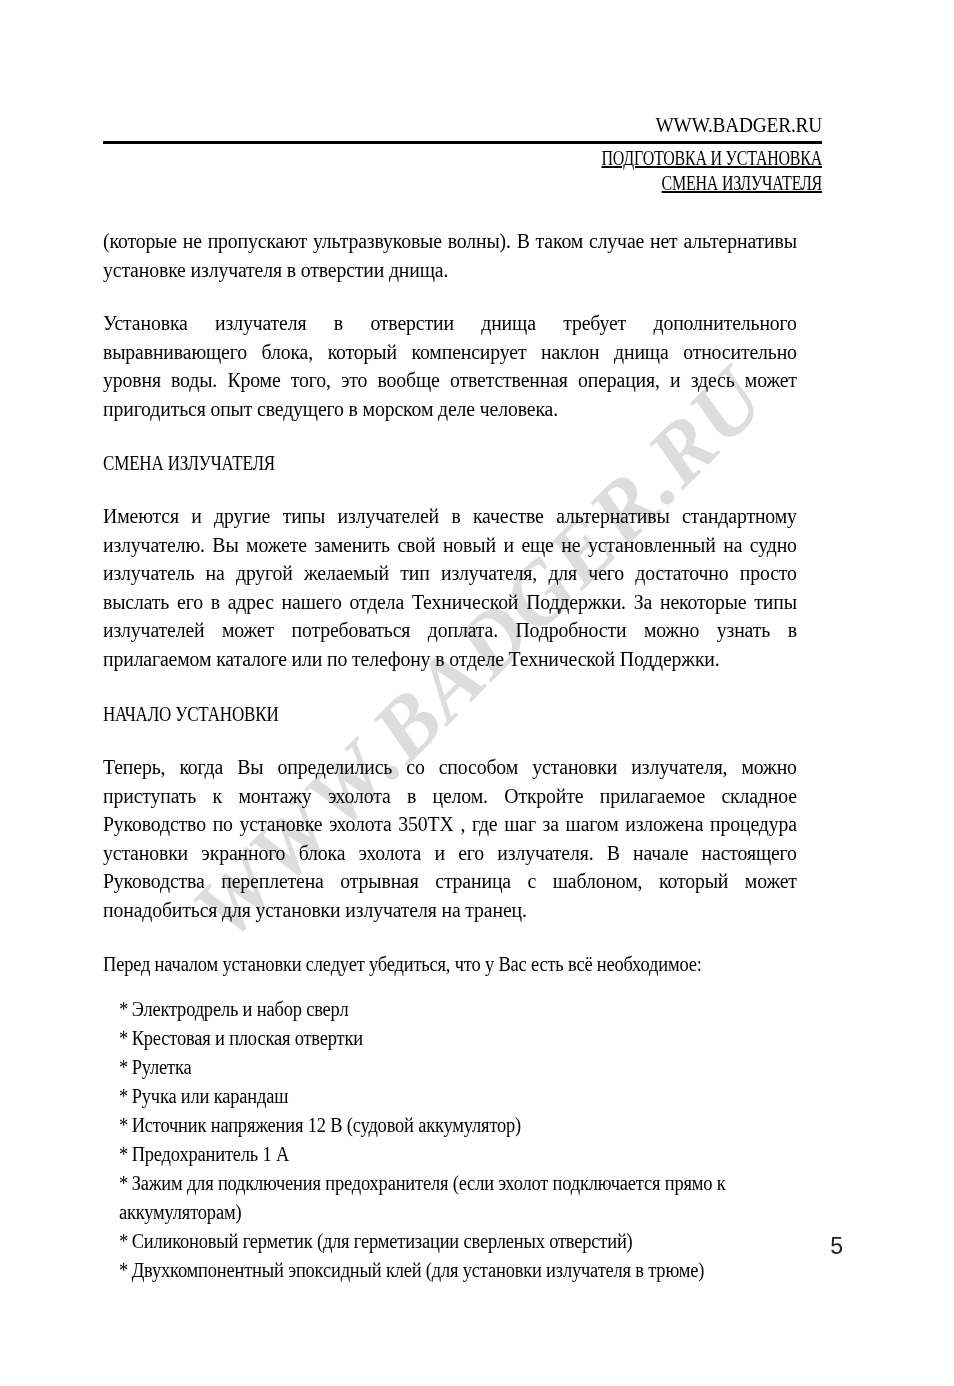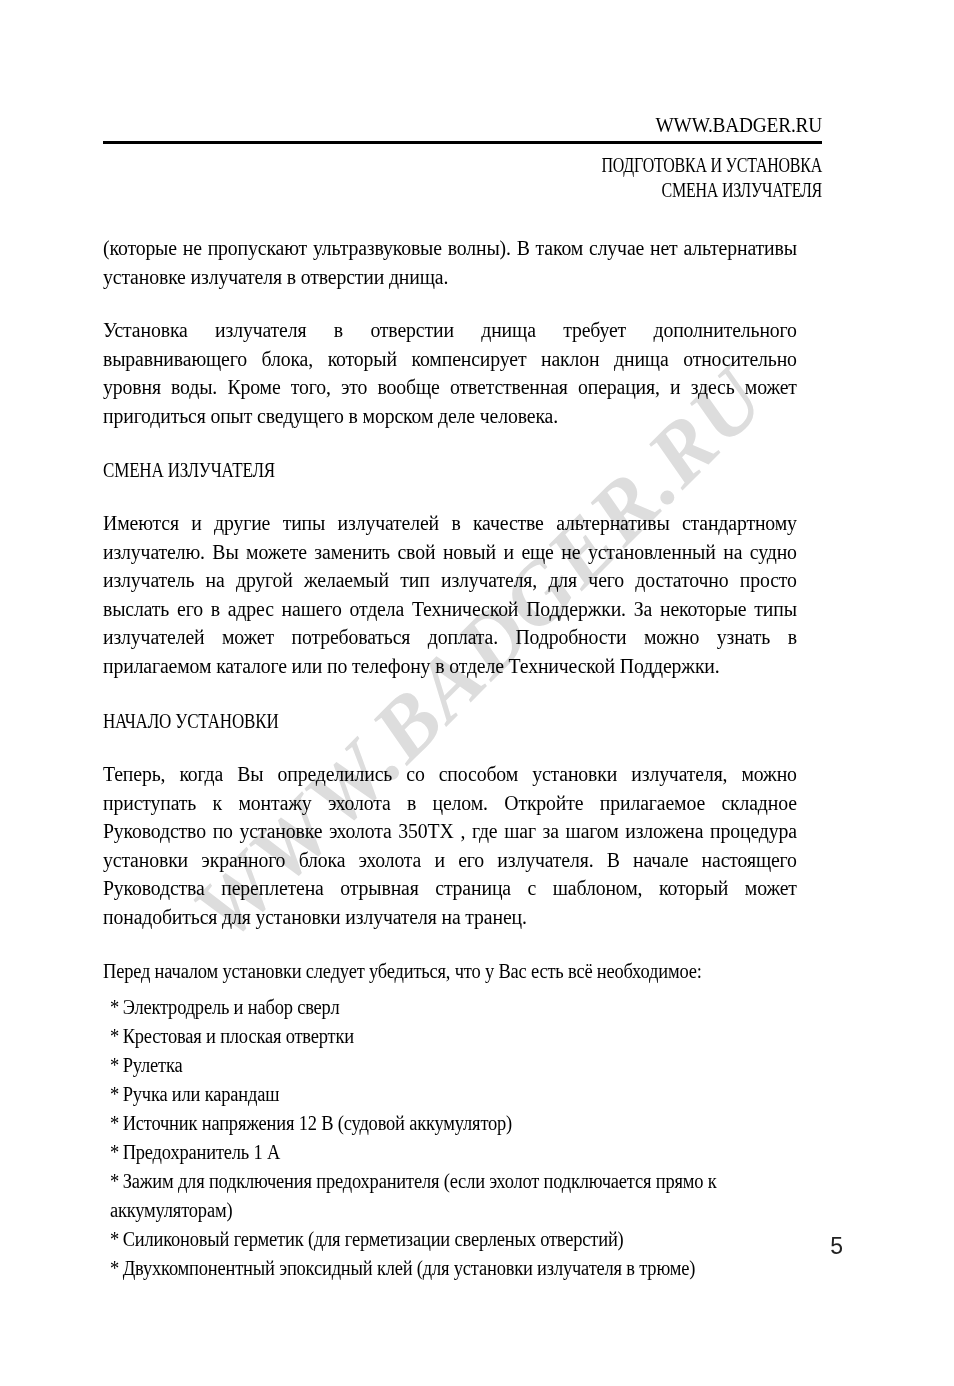--- a/index.html
+++ b/index.html
@@ -66,22 +66,23 @@
     transform-origin: 100% 50%;
     white-space: nowrap;
   }
   .header-rule {
     margin-top: 3px;
     height: 3px;
     background: #000000;
     width: 100%;
   }
   .doc-heading {
-    margin-top: 9px;
+    margin-top: 2px;
     text-align: right;
+    text-decoration: underline;
   }
   .doc-heading .hline {
     display: block;
     font-size: 20px;
     line-height: 25px;
     letter-spacing: -0.3px;
     transform: scaleX(0.80);
     transform-origin: 100% 50%;
     white-space: nowrap;
   }
@@ -115,21 +116,21 @@
   .checklist-intro {
     margin-top: 26px;
     font-size: 20.5px;
     line-height: 28.5px;
     letter-spacing: -0.2px;
     transform: scaleX(0.90);
     transform-origin: 0 50%;
     white-space: nowrap;
   }
   .checklist {
-    margin: 7px;
+    margin: 16px;
     padding: 0;
     list-style: none;
   }
   .checklist li {
     font-size: 20.5px;
     line-height: 29px;
     letter-spacing: -0.2px;
     transform: scaleX(0.90);
     transform-origin: 0 50%;
   }

